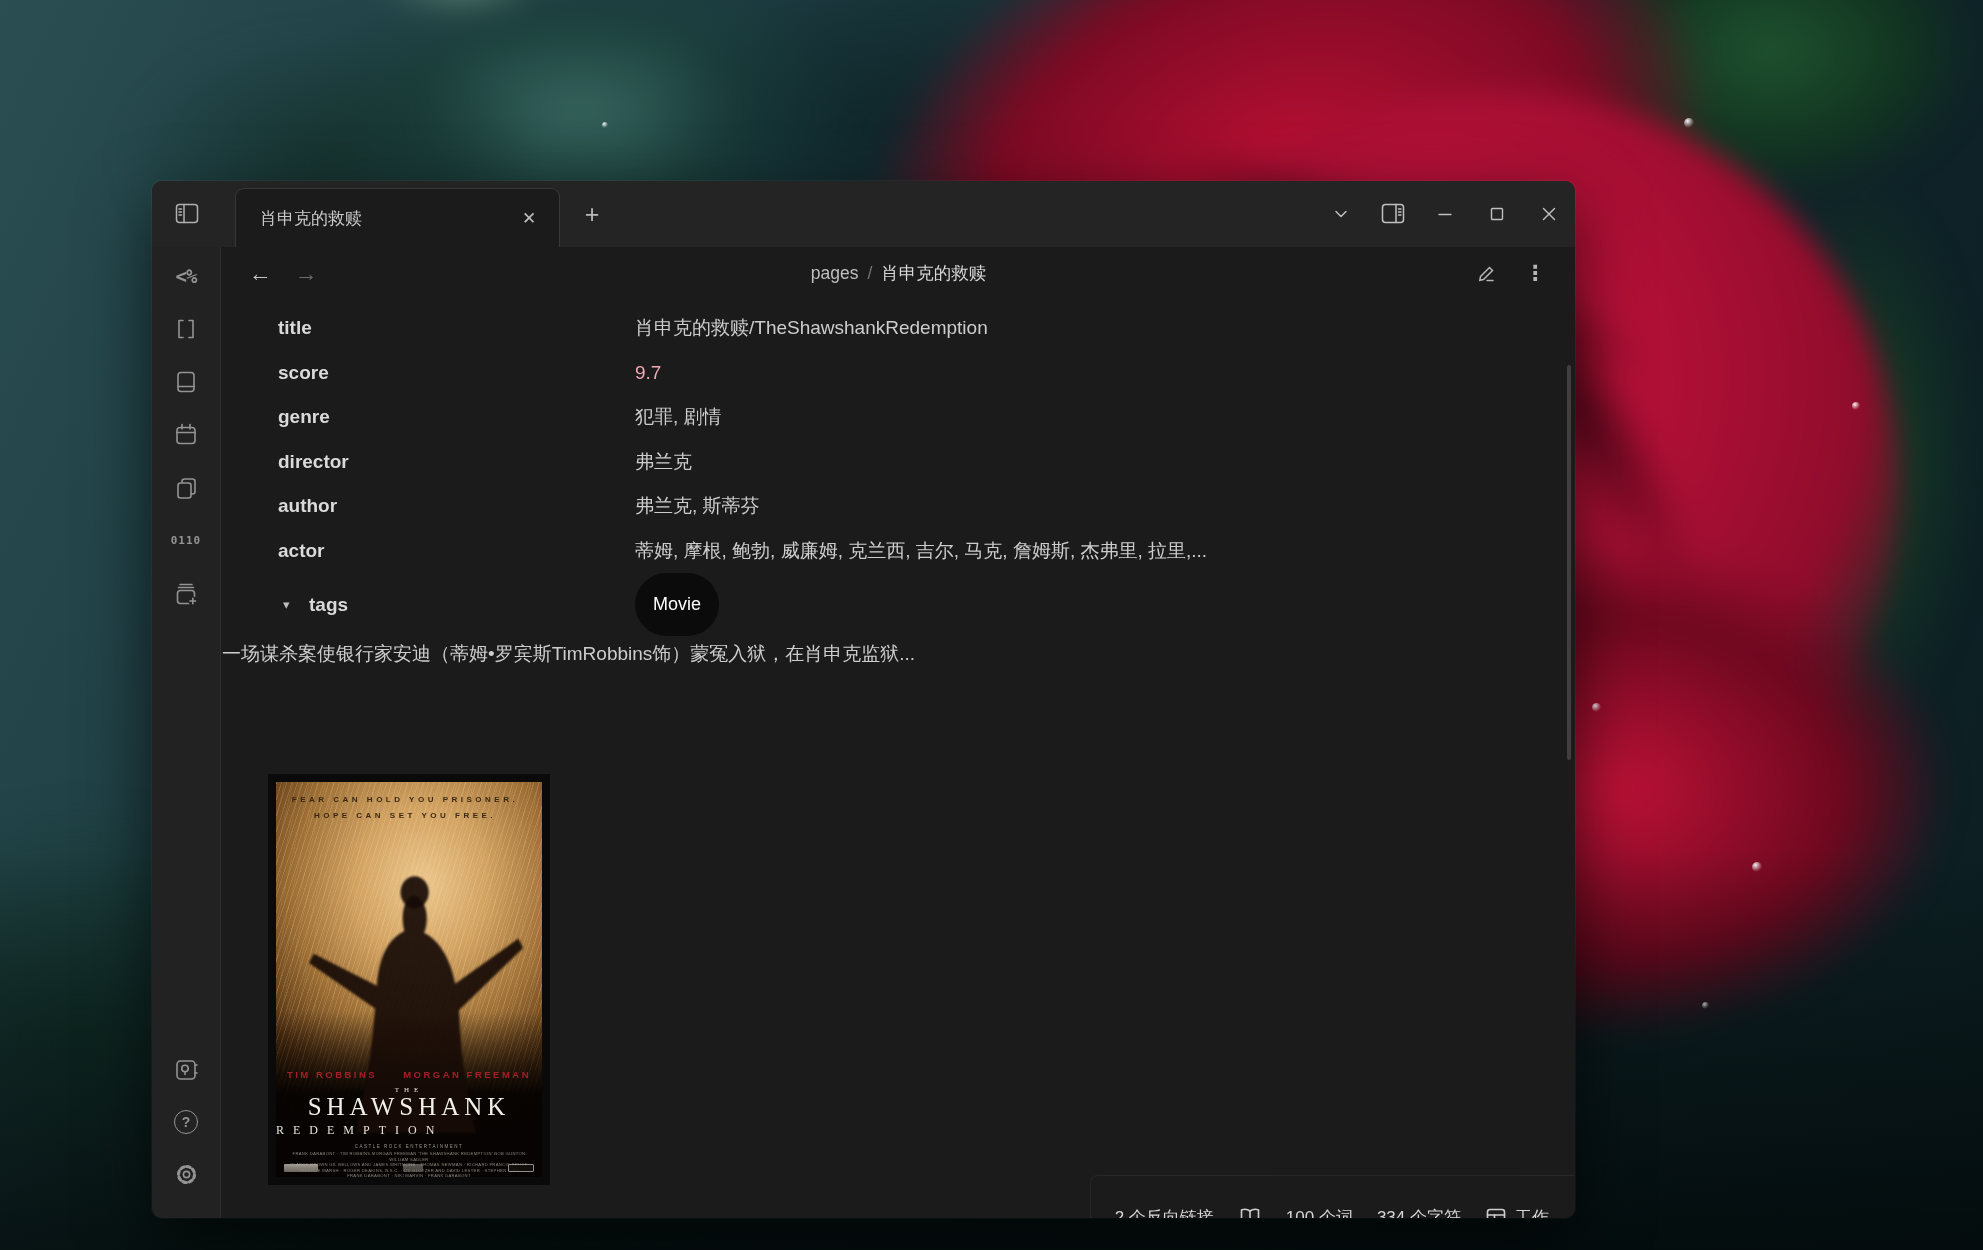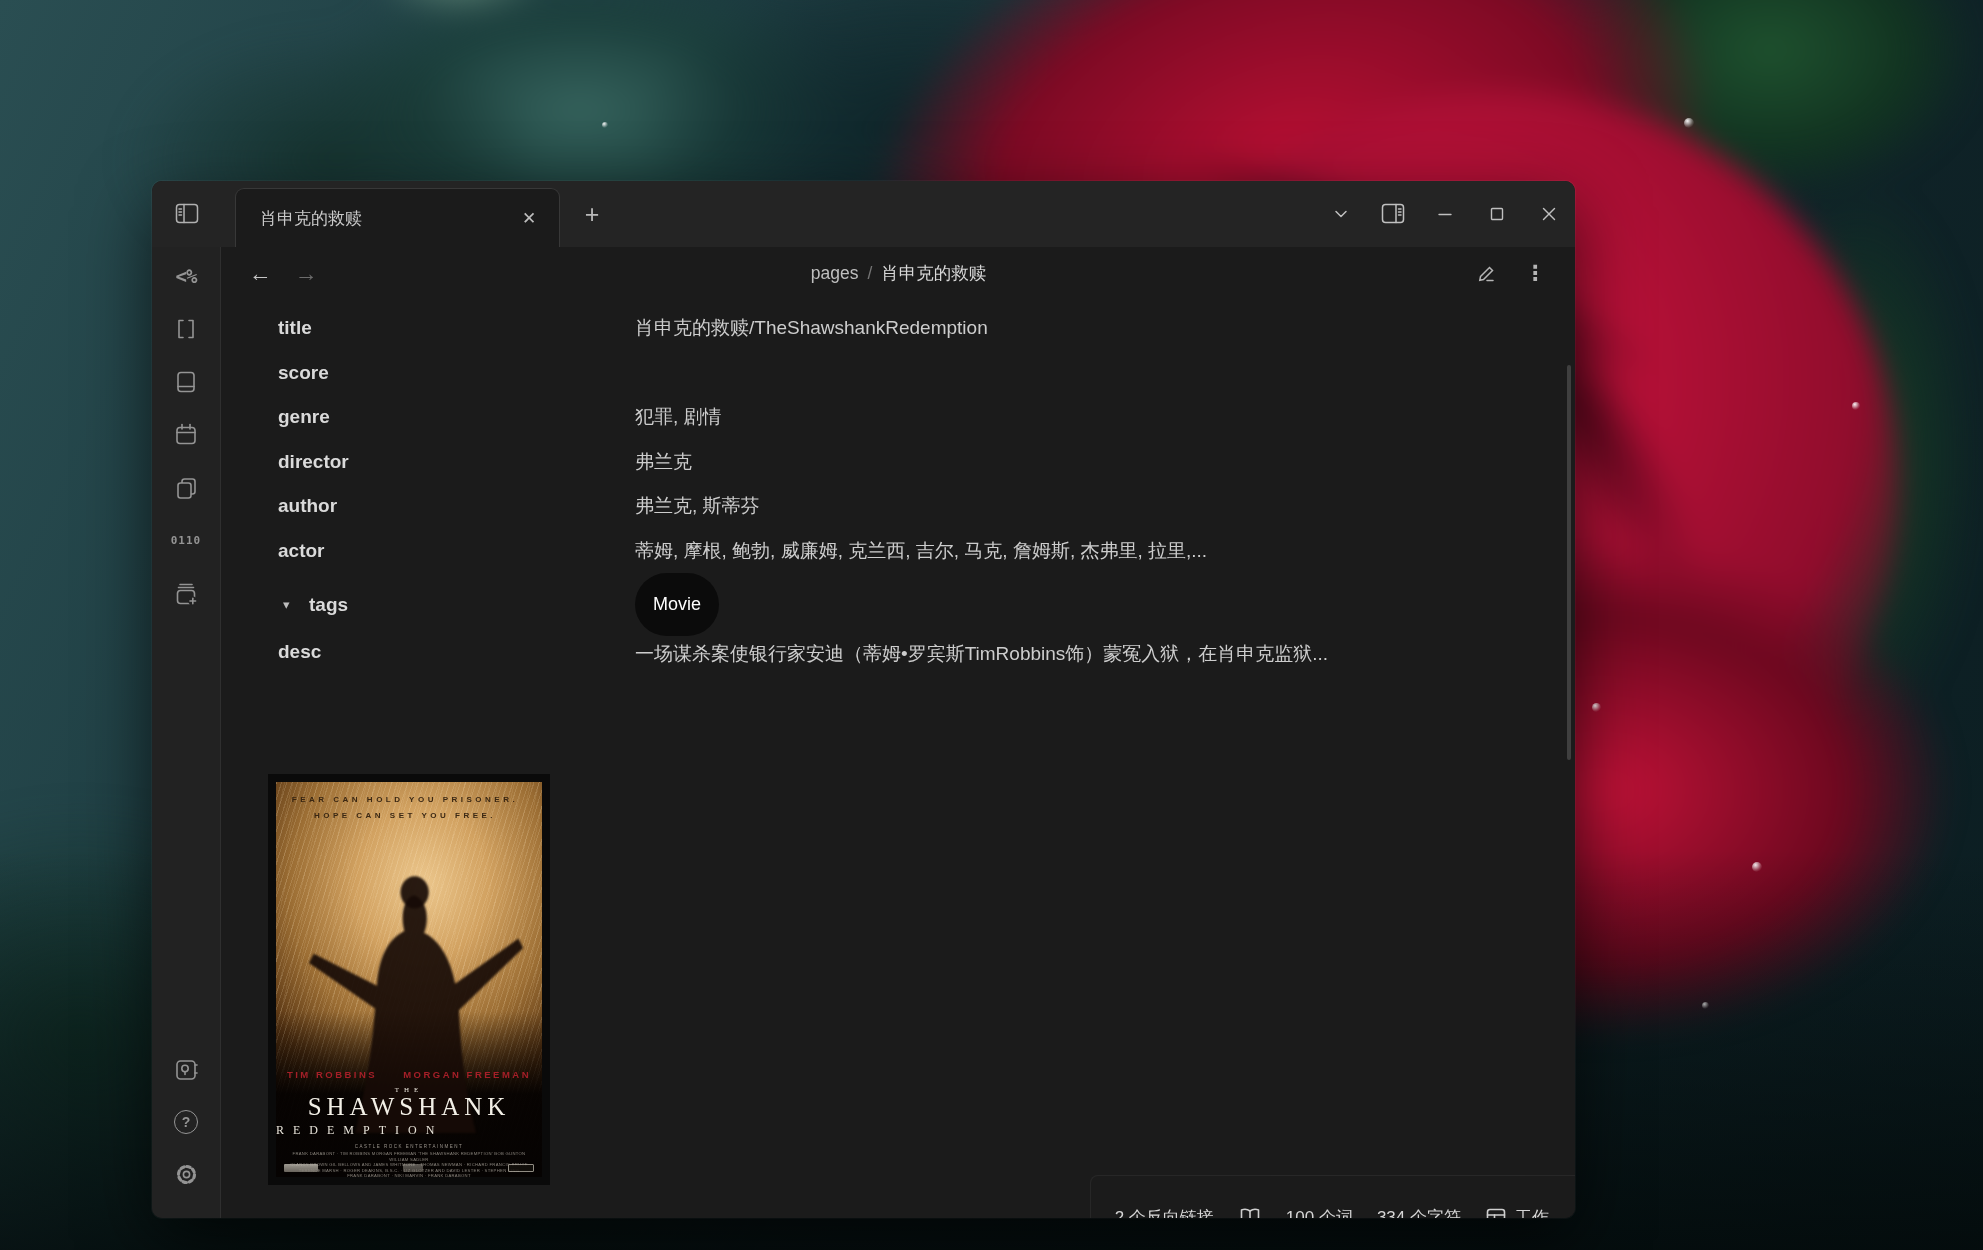--- a/index.html
+++ b/index.html
@@ -315,20 +315,21 @@
       <button class="icon-btn hdr-more">⋮</button>
     </div>
 
     <div class="attr-table">
       <div class="attr-row">
         <div class="attr-label">title</div>
         <div class="attr-value">肖申克的救赎/TheShawshankRedemption</div>
       </div>
       <div class="attr-row">
         <div class="attr-label">score</div>
+        <div class="attr-value v-pink">9.7</div>
       </div>
       <div class="attr-row">
         <div class="attr-label">genre</div>
         <div class="attr-value">犯罪, 剧情</div>
       </div>
       <div class="attr-row">
         <div class="attr-label">director</div>
         <div class="attr-value">弗兰克</div>
       </div>
       <div class="attr-row">
@@ -342,21 +343,20 @@
       <div class="attr-row">
         <div class="attr-label" style="padding-left:87px">
           <span class="tri">▾</span>
           <span>tags</span>
         </div>
         <div class="attr-value">
           <span class="pill">Movie</span>
         </div>
       </div>
       <div class="attr-row row-desc">
-        <div class="attr-label">desc</div>
         <div class="attr-value">一场谋杀案使银行家安迪（蒂姆•罗宾斯TimRobbins饰）蒙冤入狱，在肖申克监狱...</div>
       </div>
     </div>
 
     <div class="poster">
       <div class="poster-inner">
         <svg class="poster-fig" viewBox="0 0 282 411">
           <path d="M146,120 C135,123 132,142 136,158 C117,168 109,188 107,216 L40,182 L35,192 L105,240 C101,292 93,334 84,372 L212,372 C203,336 196,294 194,242 L262,176 L257,166 L190,214 C186,192 175,168 157,160 C163,145 160,124 146,120 Z" fill="#170b06" opacity="0.92"></path>
           <ellipse cx="147" cy="117" rx="15" ry="17" fill="#170b06" opacity="0.92"></ellipse>
         </svg>

